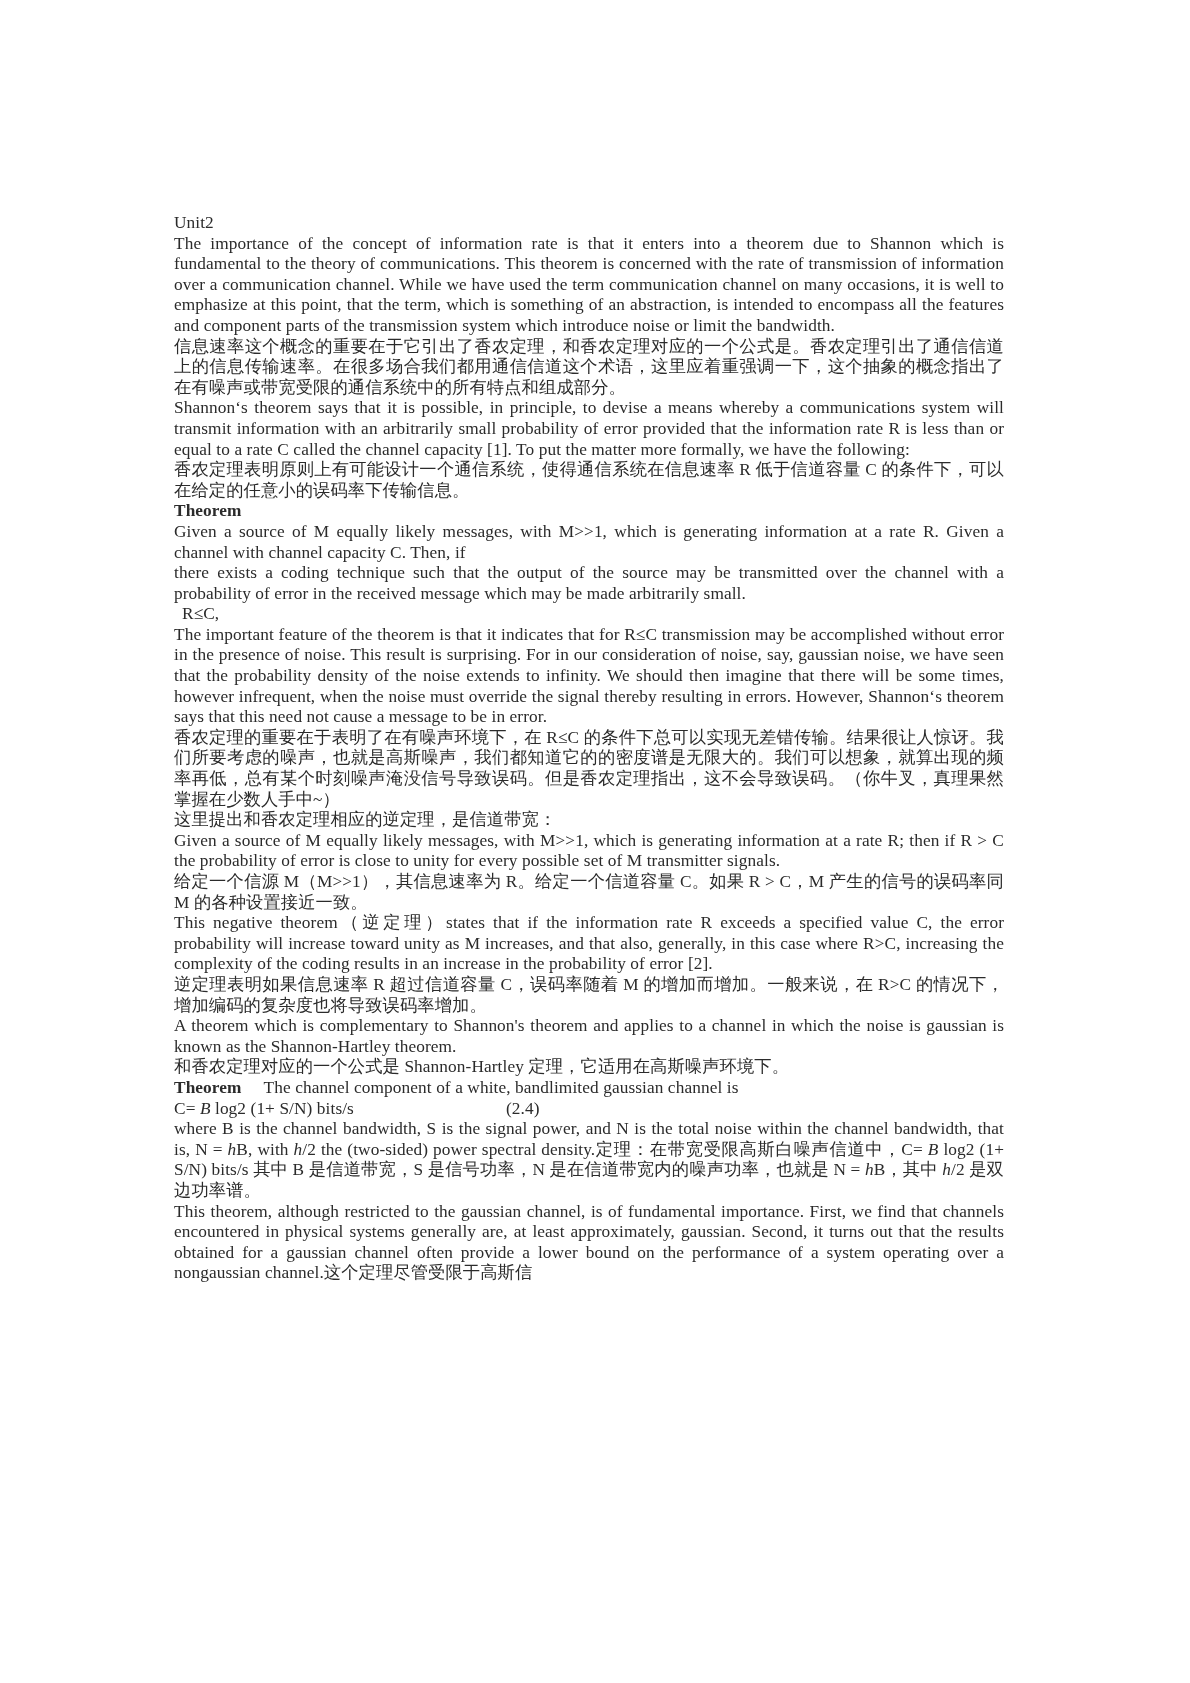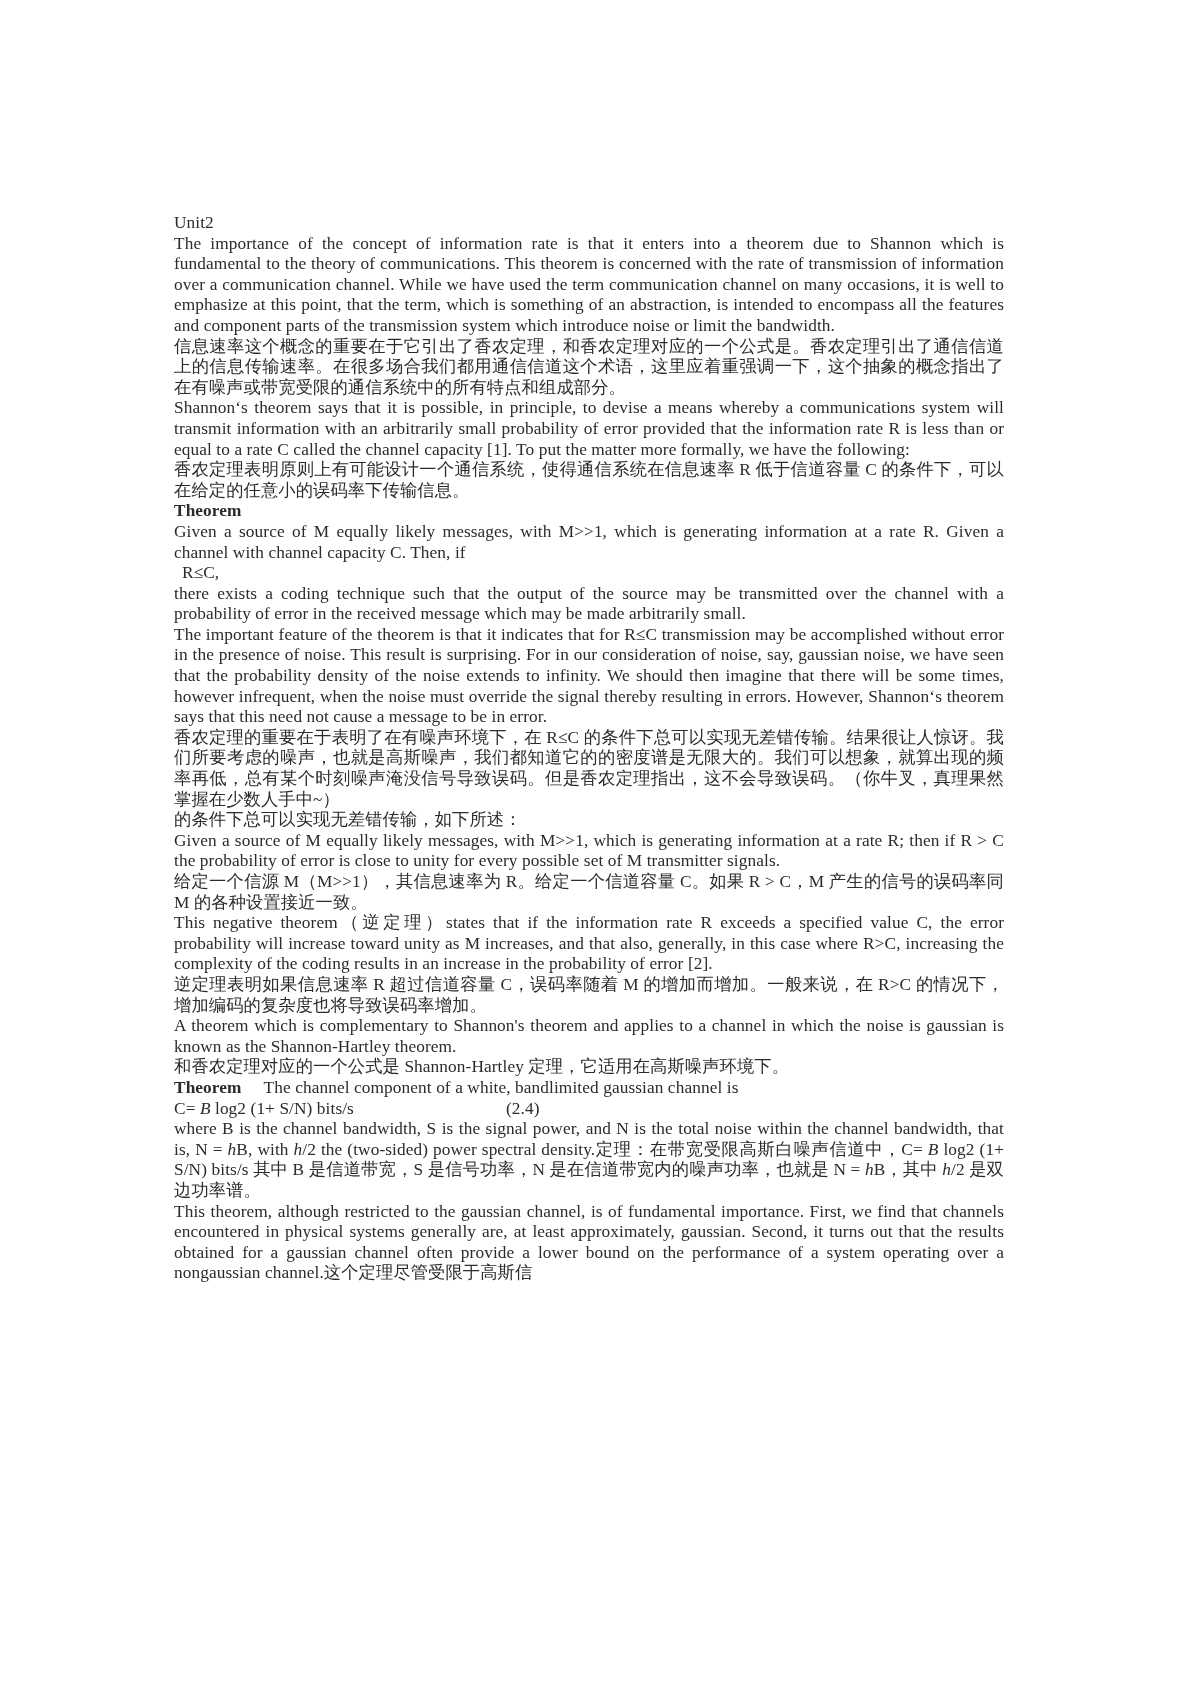--- a/index.html
+++ b/index.html
@@ -37,25 +37,25 @@
 <body style="background: rgb(255, 255, 255); color: rgb(43, 43, 43);">
 
 <div class="page">
     <p class="doc left"><span>Unit2</span></p>
     <p class="doc"><span>The importance of the concept of information rate is that it enters into a theorem due to Shannon which is fundamental to the theory of communications. This theorem is concerned with the rate of transmission of information over a communication channel. While we have used the term communication channel on many occasions, it is well to emphasize at this point, that the term, which is something of an abstraction, is intended to encompass all the features and component parts of the transmission system which introduce noise or limit the bandwidth.</span></p>
     <p class="doc"><span>信息速率这个概念的重要在于它引出了香农定理，和香农定理对应的一个公式是。香农定理引出了通信信道上的信息传输速率。在很多场合我们都用通信信道这个术语，这里应着重强调一下，这个抽象的概念指出了在有噪声或带宽受限的通信系统中的所有特点和组成部分。</span></p>
     <p class="doc"><span>Shannon‘s theorem says that it is possible, in principle, to devise a means whereby a communications system will transmit information with an arbitrarily small probability of error provided that the information rate R is less than or equal to a rate C called the channel capacity [1]. To put the matter more formally, we have the following:</span></p>
     <p class="doc"><span>香农定理表明原则上有可能设计一个通信系统，使得通信系统在信息速率 R 低于信道容量 C 的条件下，可以在给定的任意小的误码率下传输信息。</span></p>
     <p class="doc left"><span class="bold">Theorem</span></p>
     <p class="doc"><span>Given a source of M equally likely messages, with M&gt;&gt;1, which is generating information at a rate R. Given a channel with channel capacity C. Then, if</span></p>
+    <p class="doc"><span>there exists a coding technique such that the output of the source may be transmitted over the channel with a probability of error in the received message which may be made arbitrarily small.</span></p>
     <p class="doc left indent-sm"><span>R≤C,</span></p>
-    <p class="doc"><span>there exists a coding technique such that the output of the source may be transmitted over the channel with a probability of error in the received message which may be made arbitrarily small.</span></p>
     <p class="doc"><span>The important feature of the theorem is that it indicates that for R≤C transmission may be accomplished without error in the presence of noise. This result is surprising. For in our consideration of noise, say, gaussian noise, we have seen that the probability density of the noise extends to infinity. We should then imagine that there will be some times, however infrequent, when the noise must override the signal thereby resulting in errors. However, Shannon‘s theorem says that this need not cause a message to be in error.</span></p>
     <p class="doc"><span>香农定理的重要在于表明了在有噪声环境下，在 R≤C 的条件下总可以实现无差错传输。结果很让人惊讶。我们所要考虑的噪声，也就是高斯噪声，我们都知道它的的密度谱是无限大的。我们可以想象，就算出现的频率再低，总有某个时刻噪声淹没信号导致误码。但是香农定理指出，这不会导致误码。（你牛叉，真理果然掌握在少数人手中~）</span></p>
-    <p class="doc"><span>的条件下总可以实现无差错传输，如下所述：</span></p>
+    <p class="doc"><span>这里提出和香农定理相应的逆定理，是信道带宽：</span></p>
     <p class="doc"><span>Given a source of M equally likely messages, with M&gt;&gt;1, which is generating information at a rate R; then if R &gt; C the probability of error is close to unity for every possible set of M transmitter signals.</span></p>
     <p class="doc"><span>给定一个信源 M（M&gt;&gt;1），其信息速率为 R。给定一个信道容量 C。如果 R &gt; C，M 产生的信号的误码率同 M 的各种设置接近一致。</span></p>
     <p class="doc"><span>This negative theorem（逆定理）states that if the information rate R exceeds a specified value C, the error probability will increase toward unity as M increases, and that also, generally, in this case where R&gt;C, increasing the complexity of the coding results in an increase in the probability of error [2].</span></p>
     <p class="doc"><span>逆定理表明如果信息速率 R 超过信道容量 C，误码率随着 M 的增加而增加。一般来说，在 R&gt;C 的情况下，增加编码的复杂度也将导致误码率增加。</span></p>
     <p class="doc"><span>A theorem which is complementary to Shannon's theorem and applies to a channel in which the noise is gaussian is known as the Shannon-Hartley theorem.</span></p>
     <p class="doc"><span>和香农定理对应的一个公式是 Shannon-Hartley 定理，它适用在高斯噪声环境下。</span></p>
     <p class="doc left"><span class="bold">Theorem</span><span class="gap"></span><span>The channel component of a white, bandlimited gaussian channel is</span></p>
     <p class="doc left"><span>C= </span><span class="italic">B</span><span> log2 (1+ S/N) bits/s</span><span class="eqnum">(2.4)</span></p>
     <p class="doc"><span>where B is the channel bandwidth, S is the signal power, and N is the total noise within the channel bandwidth, that is, N = </span><span class="italic">h</span><span>B, with </span><span class="italic">h</span><span>/2 the (two-sided) power spectral density.定理：在带宽受限高斯白噪声信道中，C= </span><span class="italic">B</span><span> log2 (1+ S/N) bits/s 其中 B 是信道带宽，S 是信号功率，N 是在信道带宽内的噪声功率，也就是 N = </span><span class="italic">h</span><span>B，其中 </span><span class="italic">h</span><span>/2 是双边功率谱。</span></p>
     <p class="doc"><span>This theorem, although restricted to the gaussian channel, is of fundamental importance. First, we find that channels encountered in physical systems generally are, at least approximately, gaussian. Second, it turns out that the results obtained for a gaussian channel often provide a lower bound on the performance of a system operating over a nongaussian channel.这个定理尽管受限于高斯信</span></p>

